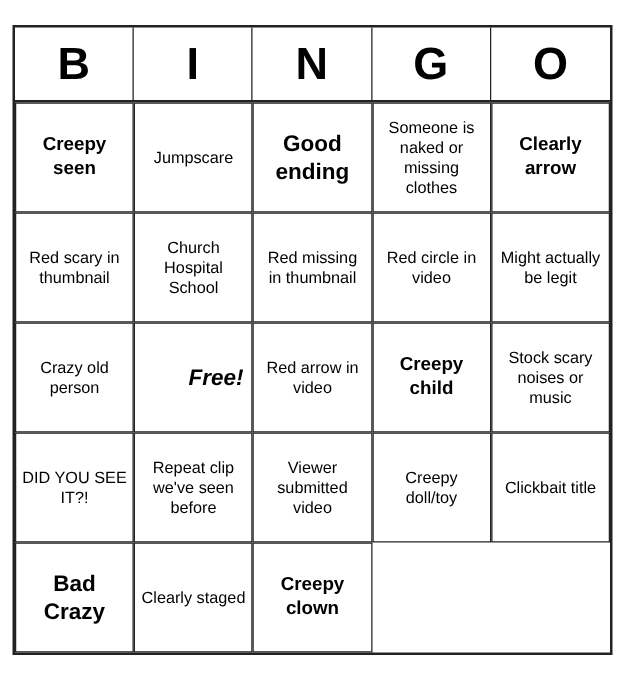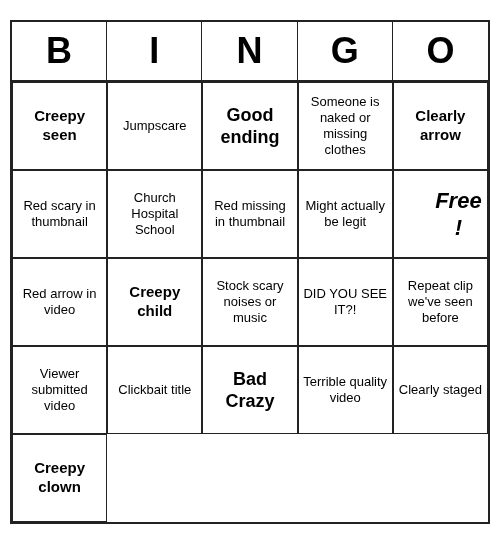--- a/index.html
+++ b/index.html
@@ -41,21 +41,21 @@
       display: flex;
       align-items: center;
       justify-content: center;
       text-align: center;
       padding: 6px 4px;
       font-size: 13px;
       line-height: 1.25;
       word-break: break-word;
     }
     .bingo-cell.free {
-      font-size: 22px;
+      font-size: 18px;
       font-weight: bold;
       font-style: italic;
       padding-left: 40px;
     }
     .bingo-cell.large-text {
       font-size: 18px;
       font-weight: bold;
     }
     .bingo-cell.medium-text {
       font-size: 15px;
@@ -75,27 +75,29 @@
     </div>
   <div class="bingo-grid">
   <div class="bingo-cell medium-text">Creepy seen</div>
       <div class="bingo-cell">Jumpscare</div>
       <div class="bingo-cell large-text">Good ending</div>
       <div class="bingo-cell">Someone is naked or missing clothes</div>
       <div class="bingo-cell medium-text">Clearly arrow</div>
       <div class="bingo-cell">Red scary in thumbnail</div>
       <div class="bingo-cell">Church Hospital School</div>
       <div class="bingo-cell">Red missing in thumbnail</div>
+      <div class="bingo-cell">Red circle in video</div>
       <div class="bingo-cell">Might actually be legit</div>
+      <div class="bingo-cell">Crazy old person</div>
       <div class="bingo-cell free">Free!</div>
       <div class="bingo-cell">Red arrow in video</div>
       <div class="bingo-cell medium-text">Creepy child</div>
       <div class="bingo-cell">Stock scary noises or music</div>
       <div class="bingo-cell">DID YOU SEE IT?!</div>
       <div class="bingo-cell">Repeat clip we've seen before</div>
       <div class="bingo-cell">Viewer submitted video</div>
+      <div class="bingo-cell">Creepy doll/toy</div>
       <div class="bingo-cell">Clickbait title</div>
       <div class="bingo-cell large-text">Bad Crazy</div>
-      <div class="bingo-cell">Terrible quality video</div>
       <div class="bingo-cell">Clearly staged</div>
       <div class="bingo-cell medium-text">Creepy clown</div>
     </div>
 </div>
 
 </body></html>

